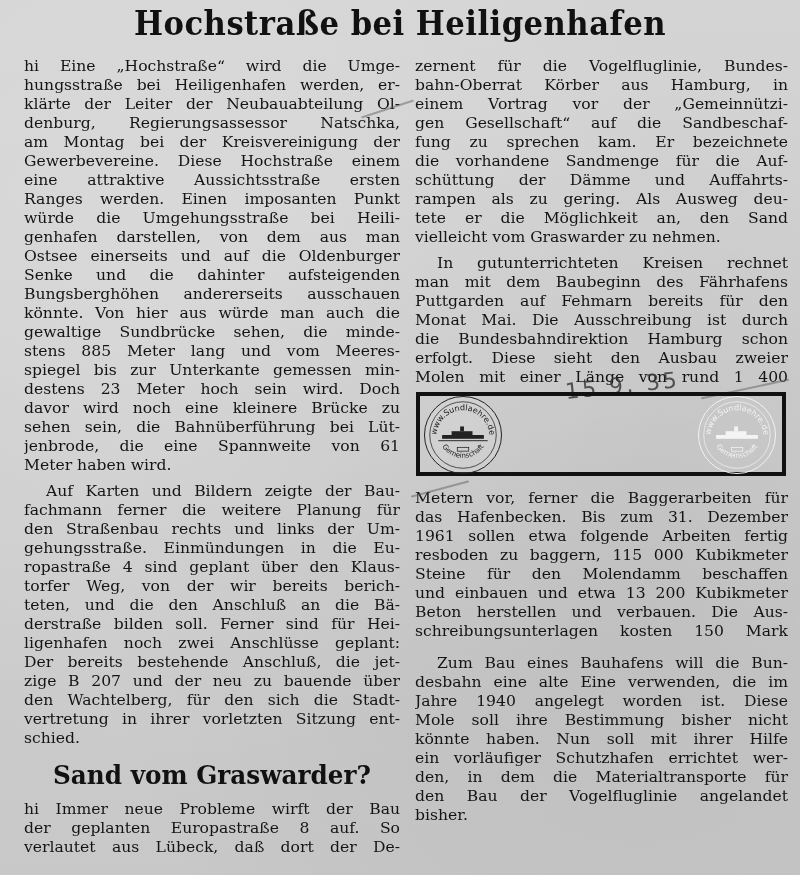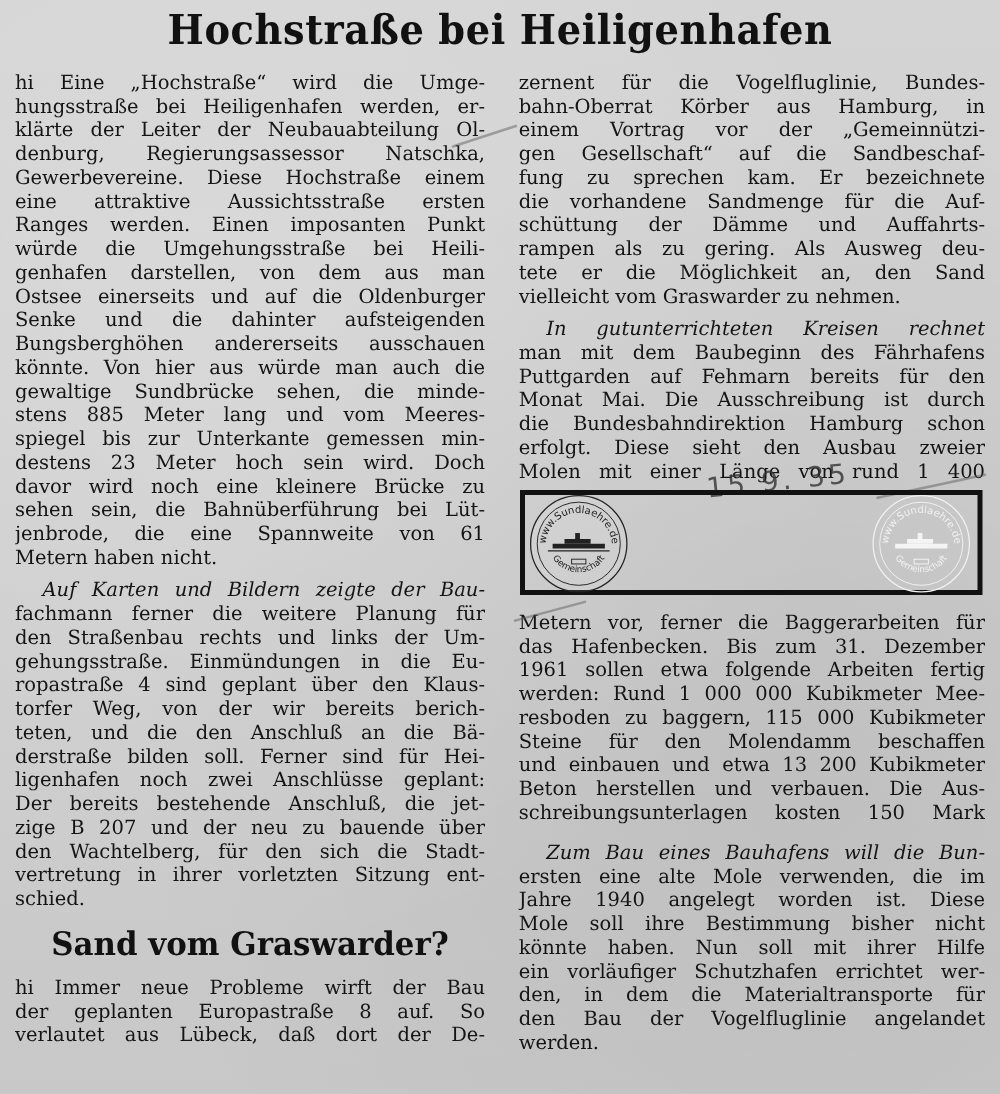--- a/index.html
+++ b/index.html
@@ -16,28 +16,28 @@
   .headline {
     position:absolute; left:0; top:2px; width:800px; text-align:center;
     font-family:"DejaVu Serif", serif; font-weight:bold;
     font-size:33px; letter-spacing:0.5px; line-height:44px;
     color:#111; transform:scaleX(0.93); transform-origin:center;
   }
   .col {
     position:absolute; top:57px; width:376px;
     font-size:15.6px; line-height:19px; text-align:justify;
   }
-  .col-left { left:12px; }
+  .col-left { left:24px; }
   .col-right { left:415px; width:373px; }
   .line {
     display:block; white-space:nowrap; text-align:justify;
     text-align-last:justify; height:19px; overflow:hidden;
   }
   .line.last { text-align-last:left; }
-  .indent { padding-left:22px;font-style:italic; }
+  .indent { padding-left:22px; }
   .para-gap { height:7px; }
   .subhead {
     font-weight:bold; font-size:26px; line-height:34px; text-align:center;
     margin:10px 0 8px; transform:scaleX(0.95); color:#111;
   }
   .adbox {
     position:absolute; left:416px; top:392px; width:370px; height:84px;
     border:4px solid #111; box-sizing:border-box;
   }
   .seal {
@@ -58,37 +58,38 @@
 <body>
 
 <div class="headline">Hochstraße bei Heiligenhafen</div>
 
 <div class="col col-left">
   <div id="a1p1">
       <span class="line">hi Eine „Hochstraße“ wird die Umge-</span>
       <span class="line">hungsstraße bei Heiligenhafen werden, er-</span>
       <span class="line">klärte der Leiter der Neubauabteilung Ol-</span>
       <span class="line">denburg, Regierungsassessor Natschka,</span>
+      <span class="line">am Montag bei der Kreisvereinigung der</span>
       <span class="line">Gewerbevereine. Diese Hochstraße einem</span>
       <span class="line">eine attraktive Aussichtsstraße ersten</span>
       <span class="line">Ranges werden. Einen imposanten Punkt</span>
       <span class="line">würde die Umgehungsstraße bei Heili-</span>
       <span class="line">genhafen darstellen, von dem aus man</span>
       <span class="line">Ostsee einerseits und auf die Oldenburger</span>
       <span class="line">Senke und die dahinter aufsteigenden</span>
       <span class="line">Bungsberghöhen andererseits ausschauen</span>
       <span class="line">könnte. Von hier aus würde man auch die</span>
       <span class="line">gewaltige Sundbrücke sehen, die minde-</span>
       <span class="line">stens 885 Meter lang und vom Meeres-</span>
       <span class="line">spiegel bis zur Unterkante gemessen min-</span>
       <span class="line">destens 23 Meter hoch sein wird. Doch</span>
       <span class="line">davor wird noch eine kleinere Brücke zu</span>
       <span class="line">sehen sein, die Bahnüberführung bei Lüt-</span>
       <span class="line">jenbrode, die eine Spannweite von 61</span>
-      <span class="line last">Metern haben nicht.</span>
+      <span class="line last">Meter haben wird.</span>
     </div>
   <div class="para-gap"></div>
   <div id="a1p2">
       <span class="line indent">Auf Karten und Bildern zeigte der Bau-</span>
       <span class="line">fachmann ferner die weitere Planung für</span>
       <span class="line">den Straßenbau rechts und links der Um-</span>
       <span class="line">gehungsstraße. Einmündungen in die Eu-</span>
       <span class="line">ropastraße 4 sind geplant über den Klaus-</span>
       <span class="line">torfer Weg, von der wir bereits berich-</span>
       <span class="line">teten, und die den Anschluß an die Bä-</span>
@@ -168,35 +169,34 @@
       <rect x="34" y="53" width="12" height="4" fill="none" stroke="#f4f4f4" stroke-width="0.8"></rect>
     </svg>
   </div>
 </div>
 
 <div class="col col-right" style="top:489px">
   <div id="a2p3">
       <span class="line">Metern vor, ferner die Baggerarbeiten für</span>
       <span class="line">das Hafenbecken. Bis zum 31. Dezember</span>
       <span class="line">1961 sollen etwa folgende Arbeiten fertig</span>
-      <span class="line">werden: Rund 1 000 000 Kubikmeter Mee-</span>
       <span class="line">resboden zu baggern, 115 000 Kubikmeter</span>
       <span class="line">Steine für den Molendamm beschaffen</span>
       <span class="line">und einbauen und etwa 13 200 Kubikmeter</span>
       <span class="line">Beton herstellen und verbauen. Die Aus-</span>
       <span class="line">schreibungsunterlagen kosten 150 Mark</span>
     </div>
   <div class="para-gap" style="height:13px"></div>
   <div id="a2p4">
       <span class="line indent">Zum Bau eines Bauhafens will die Bun-</span>
-      <span class="line">ersten eine alte Mole verwenden, die im</span>
+      <span class="line">desbahn eine alte Eine verwenden, die im</span>
       <span class="line">Jahre 1940 angelegt worden ist. Diese</span>
       <span class="line">Mole soll ihre Bestimmung bisher nicht</span>
       <span class="line">könnte haben. Nun soll mit ihrer Hilfe</span>
       <span class="line">ein vorläufiger Schutzhafen errichtet wer-</span>
       <span class="line">den, in dem die Materialtransporte für</span>
       <span class="line">den Bau der Vogelfluglinie angelandet</span>
-      <span class="line last">werden.</span>
+      <span class="line last">bisher.</span>
     </div>
 </div>
 
 <div class="scratch" style="left:360px; top:108px; width:55px; transform:rotate(-18deg);"></div>
 <div class="scratch" style="left:410px; top:488px; width:60px; transform:rotate(-15deg);"></div>
 
 </body></html>

